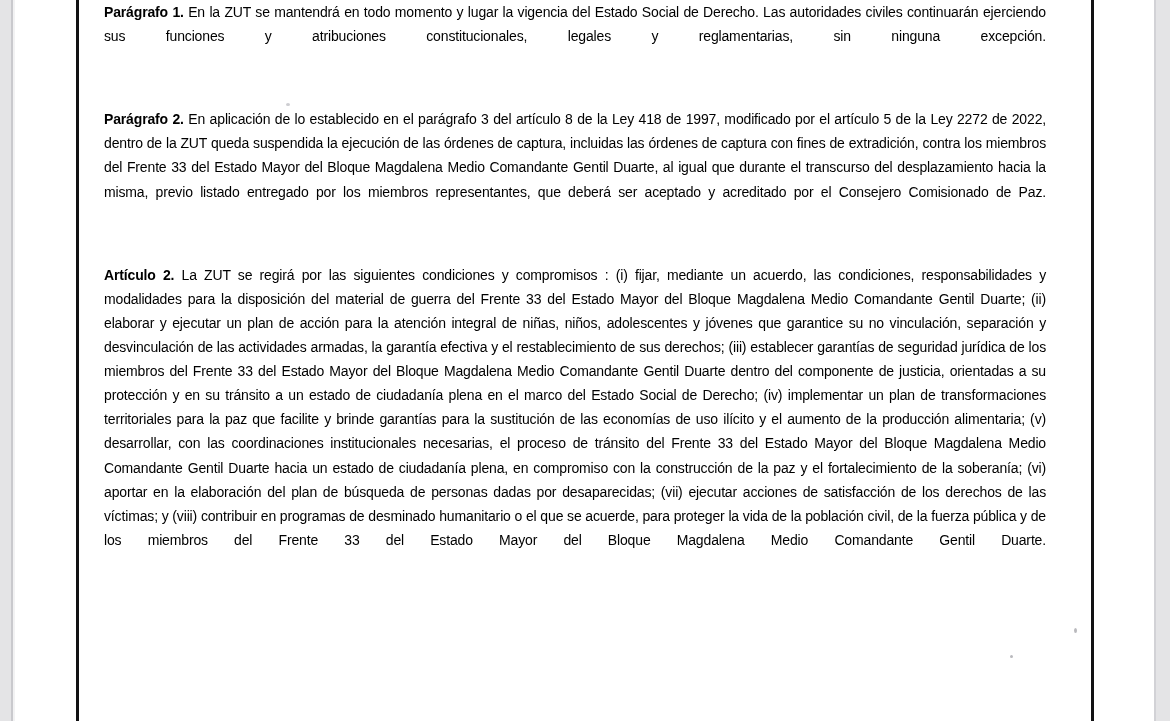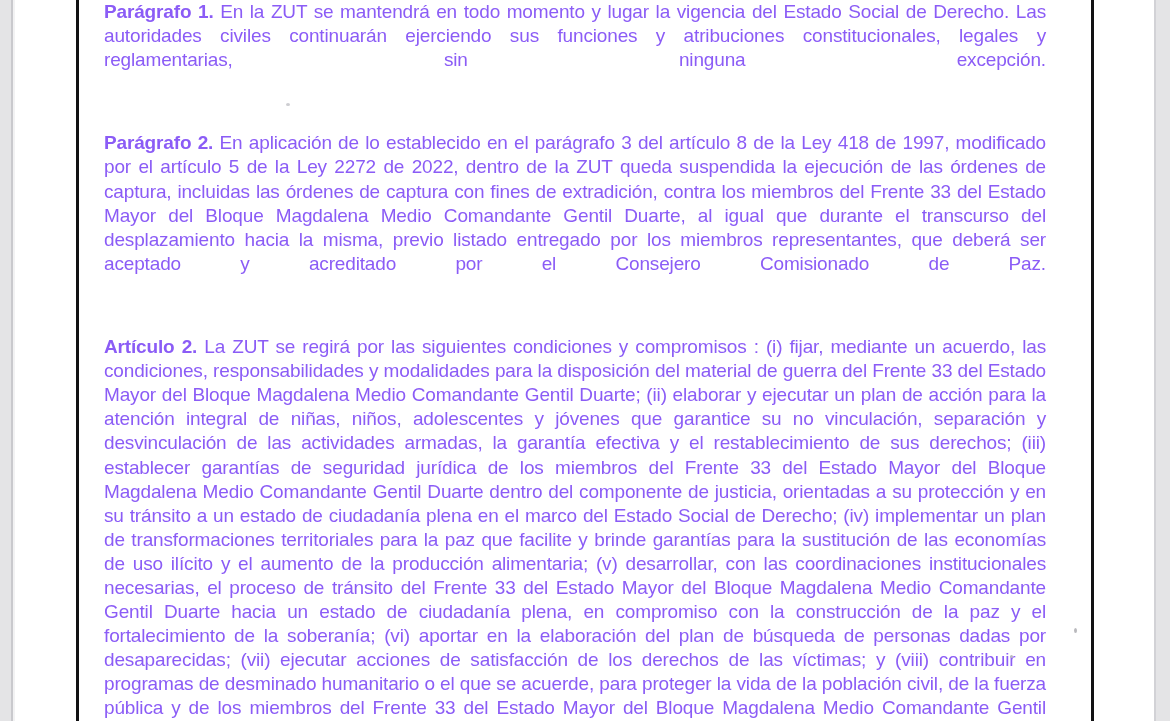--- a/index.html
+++ b/index.html
@@ -75,22 +75,22 @@
     position: absolute;
     left: 104px;
     top: 0px;
     width: 942px;
     height: 721px;
   }
 
   .para {
     text-align: justify;
     text-justify: inter-word;
-    color: #8b5cf6;
-    font-size: 19px;
+    color: #000000;
+    font-size: 14px;
     line-height: 24.1px;
     letter-spacing: -0.15px;
     margin: 0;
     -webkit-font-smoothing: none;
   }
   .para + .para {
     margin-top: 35px;
   }
   .para .lead {
     font-weight: bold;

